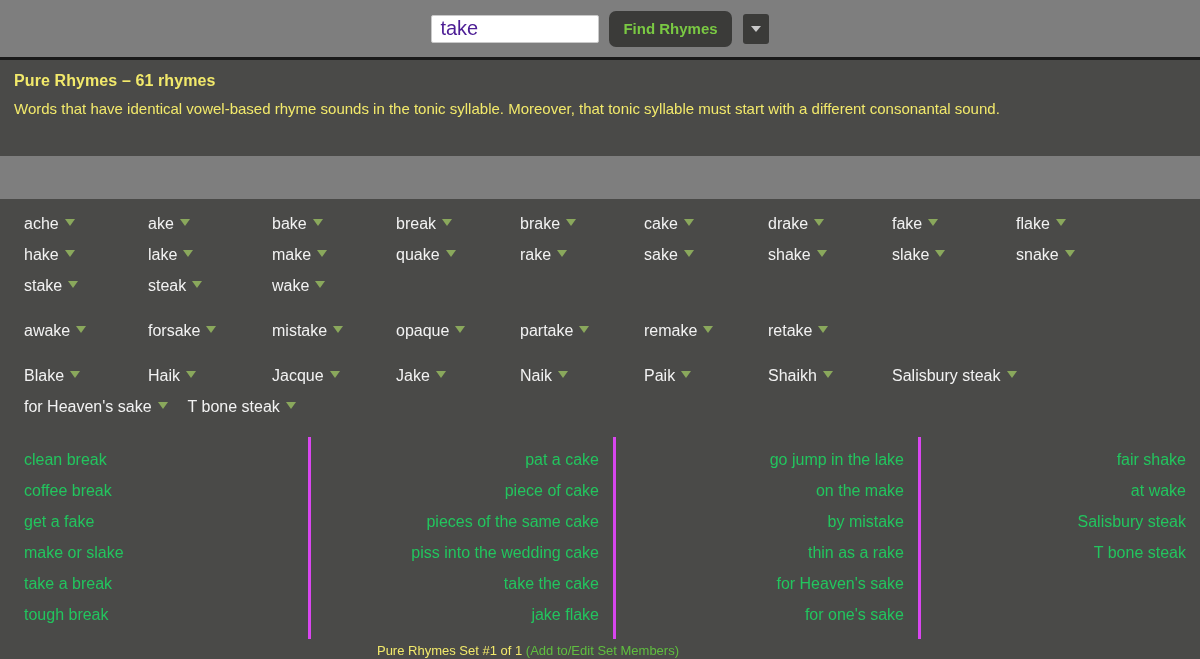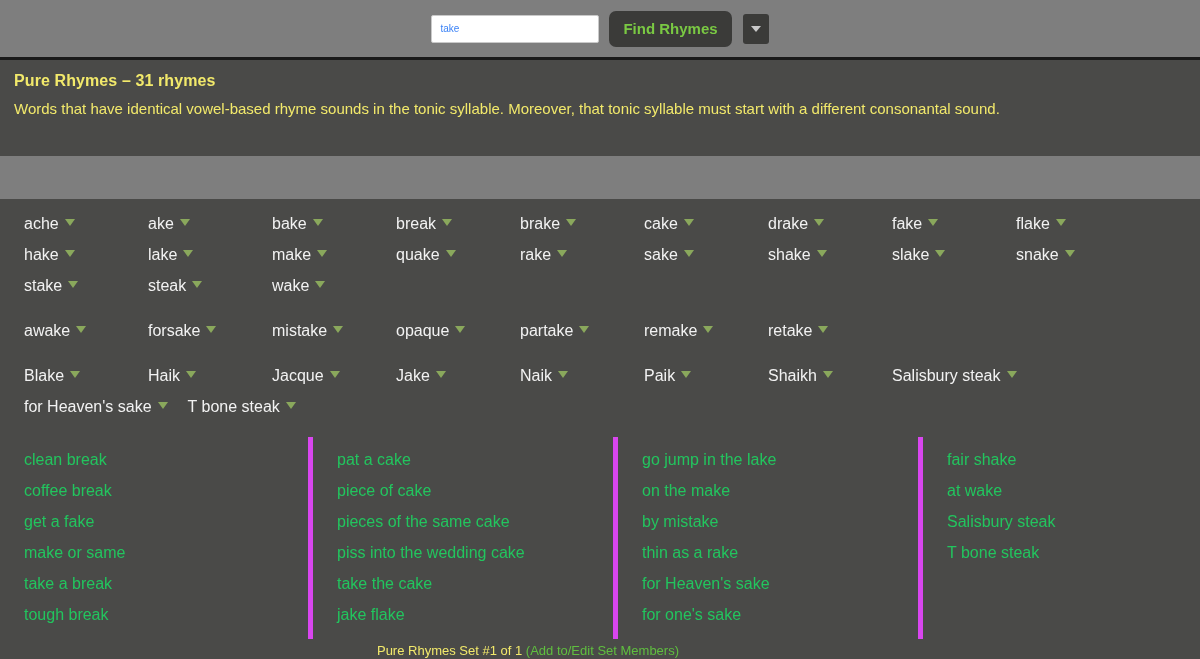--- a/index.html
+++ b/index.html
@@ -28,23 +28,23 @@
   }
   .search-group {
     display: flex;
     align-items: center;
     gap: 10px;
   }
   .search-input {
     width: 150px;
     height: 26px;
     padding: 0 8px;
-    font-size: 10px;
+    font-size: 20px;
     font-family: "Liberation Sans", sans-serif;
-    color: #3b82f6;
+    color: #4c1d95;
     background: #ffffff;
     border: 1px solid #c9c9c9;
     border-radius: 2px;
     box-sizing: content-box;
     outline: none;
   }
   .btn-find {
     background: #3b3b39;
     color: #7ac943;
     font-size: 15px;
@@ -147,21 +147,22 @@
   .phrase-area {
     display: flex;
     padding: 0 0 0 0;
     margin-top: 6px;
   }
   .phrase-col {
     box-sizing: border-box;
     padding: 8px 14px 8px 24px;
   }
   .phrase-col + .phrase-col {
-    border-left: 5px solid #d946ef;
+    border-left: 3px solid #d946ef;
+    text-align: right;
   }
   .phrase-col.c0 { width: 308px; }
   .phrase-col.c1 { width: 305px; }
   .phrase-col.c2 { width: 305px; }
   .phrase-col.c3 { width: 282px; }
   .phrase-item {
     font-size: 16px;
     color: #22c55e;
     padding: 6px 0 7px 0;
     white-space: nowrap;
@@ -191,21 +192,21 @@
   <div class="search-group">
     <input class="search-input" type="text" value="take" style="">
     <button class="btn-find">Find Rhymes</button>
     <button class="btn-caret">
       <span class="tri"></span>
     </button>
   </div>
 </div>
 
 <div class="banner">
-  <div class="banner-title">Pure Rhymes – 31 rhymes</div>
+  <div class="banner-title">Pure Rhymes – 61 rhymes</div>
   <div class="banner-desc">Words that have identical vowel-based rhyme sounds in the tonic syllable. Moreover, that tonic syllable must start with a different consonantal sound.</div>
 </div>
 
 <div class="strip"></div>
 
 <div class="content">
 
   <div class="word-group">
     <div class="word-row" id="grp0">
         <div class="word-cell">
@@ -371,21 +372,21 @@
           <span class="word-caret"></span>
         </div>
       </div>
   </div>
 
   <div class="phrase-area" id="phrase-area">
       <div class="phrase-col c0">
         <div class="phrase-item">clean break</div>
         <div class="phrase-item">coffee break</div>
         <div class="phrase-item">get a fake</div>
-        <div class="phrase-item">make or same</div>
+        <div class="phrase-item">make or slake</div>
         <div class="phrase-item">take a break</div>
         <div class="phrase-item">tough break</div>
       </div>
       <div class="phrase-col c1">
         <div class="phrase-item">pat a cake</div>
         <div class="phrase-item">piece of cake</div>
         <div class="phrase-item">pieces of the same cake</div>
         <div class="phrase-item">piss into the wedding cake</div>
         <div class="phrase-item">take the cake</div>
         <div class="phrase-item">jake flake</div>

